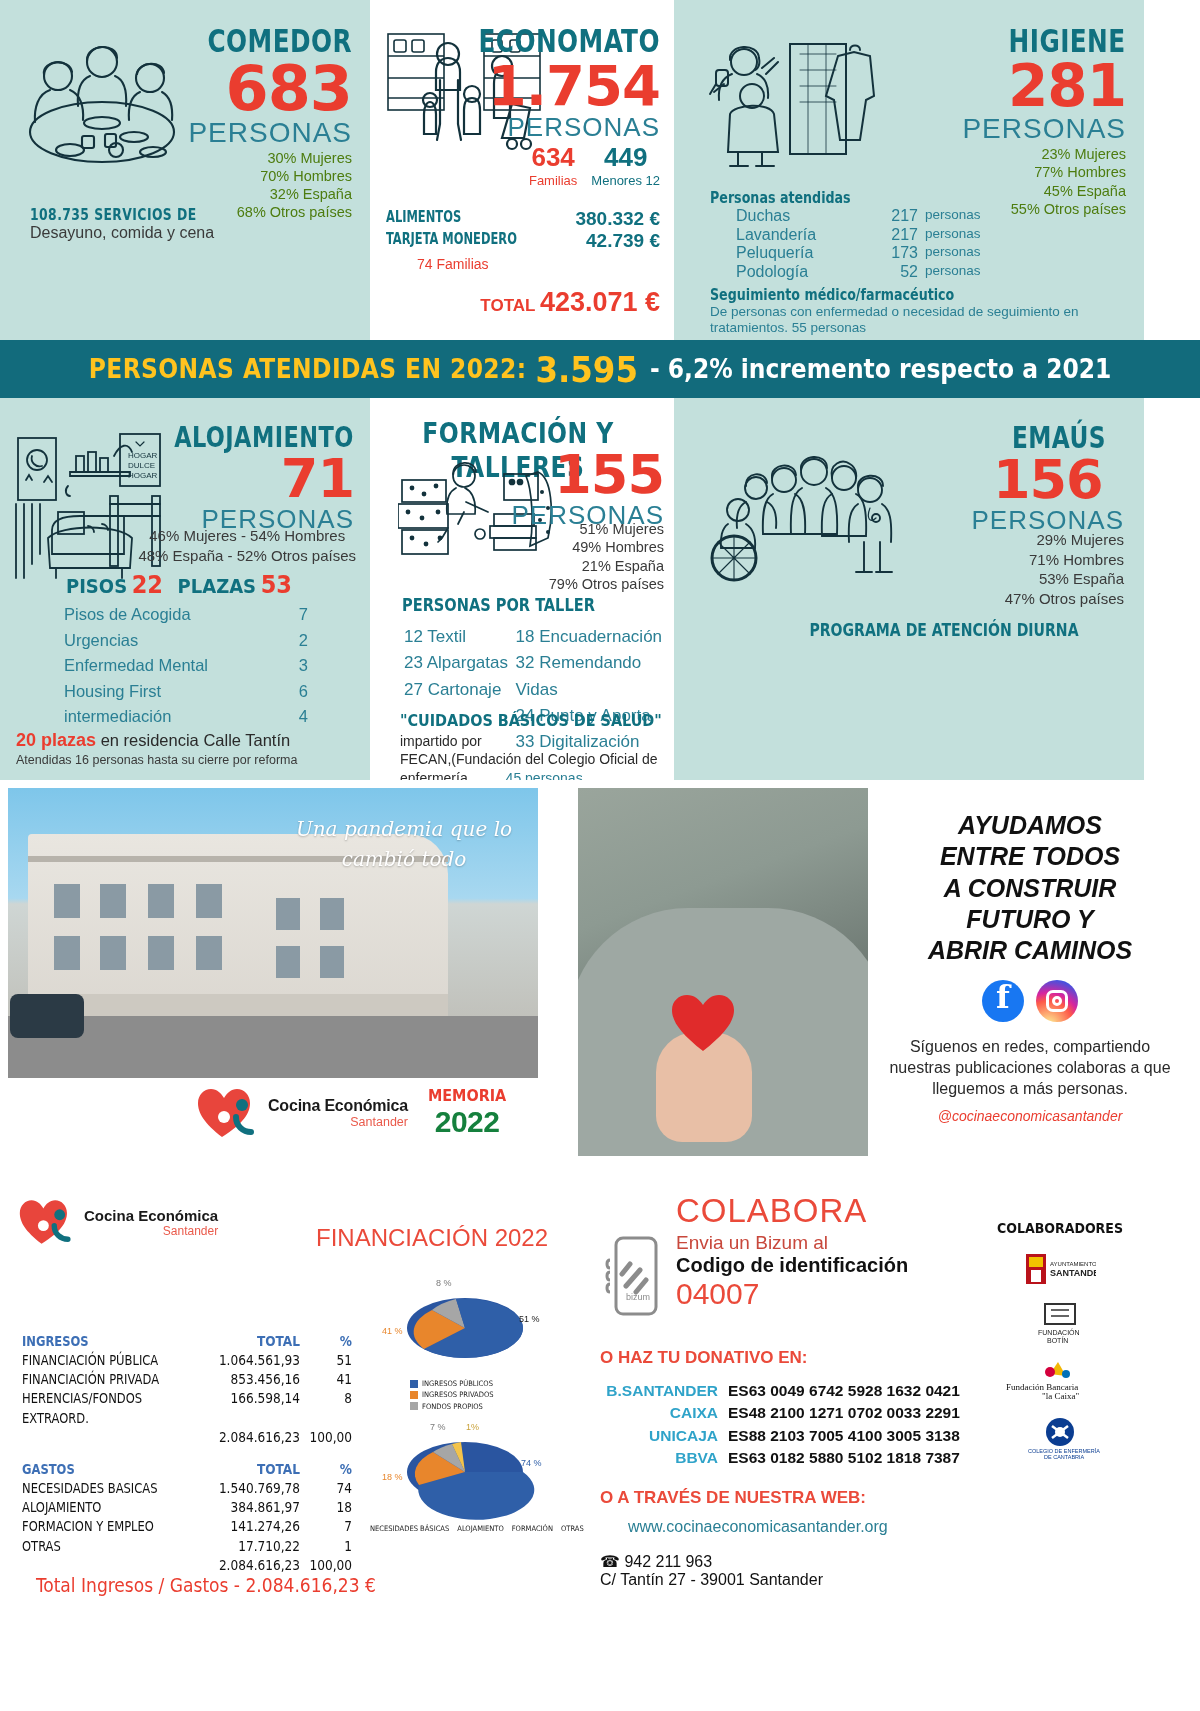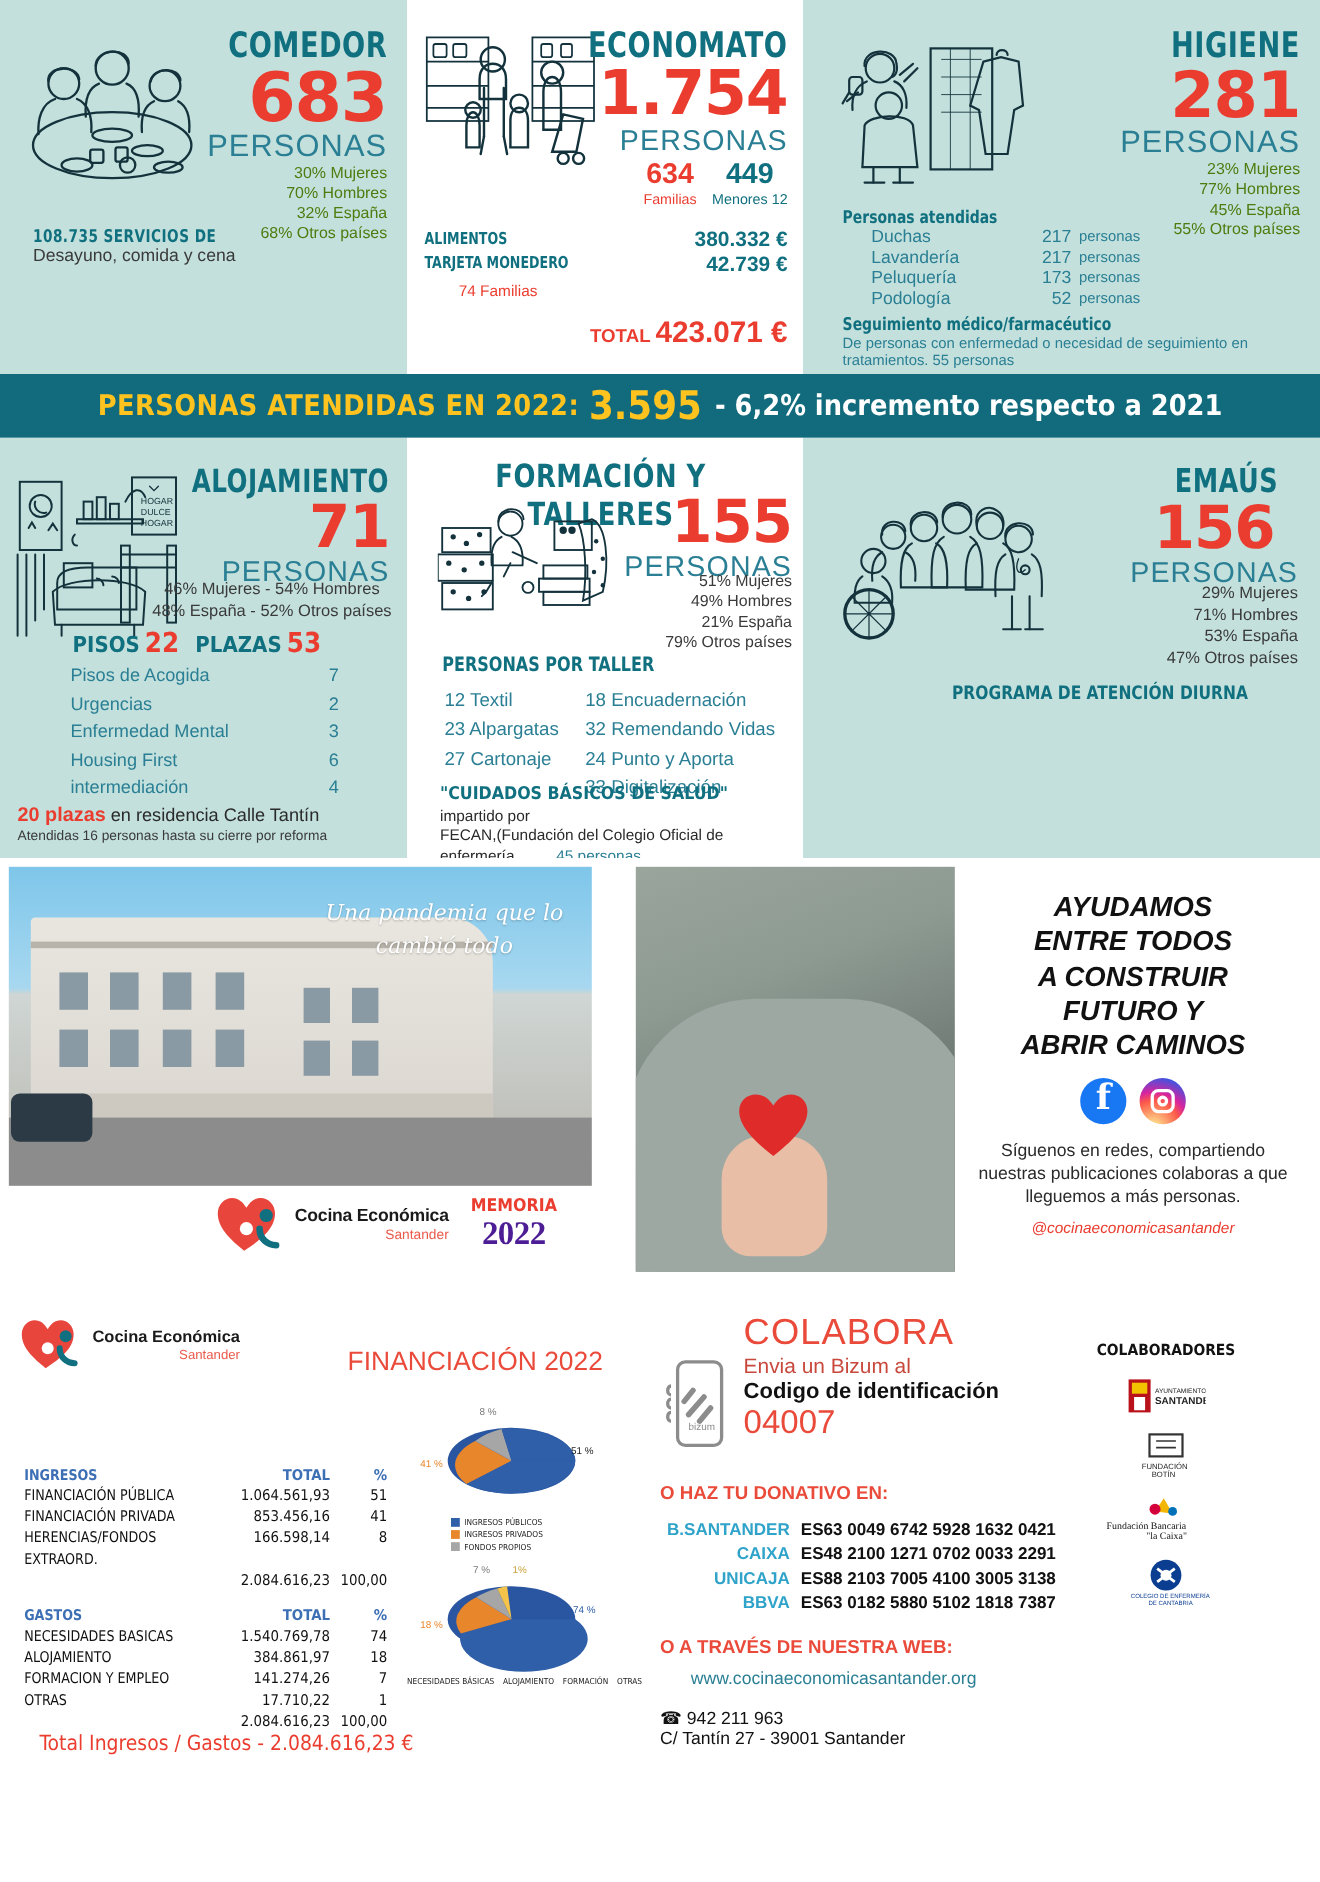--- a/index.html
+++ b/index.html
@@ -10,21 +10,21 @@
     color:#1f6b7a;
     overflow:hidden;
     position:relative;
   }
   .mint { background:#c3e0dc; }
   .white { background:#ffffff; }
 
   
   .top-row { display:flex; width:1200px; height:340px; }
   .col-comedor  { width:370px; }
-  .col-economato{ width:360px;text-decoration:underline; }
+  .col-economato{ width:304px;text-decoration:underline; }
   .col-higiene  { width:470px; }
 
   .panel { position:relative; padding:14px 16px; }
 
   .title-cond {
     font-family:"DejaVu Sans Condensed","Liberation Sans Narrow","Liberation Sans",sans-serif;
     font-weight:bold; color:#10707f; letter-spacing:.5px;
     transform:scaleX(.86); transform-origin:right center;
   }
   .big-num {
@@ -175,21 +175,21 @@
                   background:#e8bfa6; border-radius:40px 40px 26px 26px; }
 
   #memoria { position:absolute; left:196px; top:306px; width:340px; display:flex; align-items:center; }
   #memoria .logo-wrap { display:flex; align-items:center; }
   #memoria .ce-txt { margin-left:8px; }
   #memoria .ce-name { font-weight:bold; color:#1a1a1a; font-size:16px; letter-spacing:-.2px;}
   #memoria .ce-sub { color:#ea5a4b; font-size:12.5px; text-align:right; }
   #memoria .mem { margin-left:20px; text-align:center; }
   #memoria .mem .m1 { color:#ea3d2f; font-weight:bold; font-size:16px;
         font-family:"DejaVu Sans Condensed","Liberation Sans Narrow","Liberation Sans",sans-serif; }
-  #memoria .mem .m2 { color:#4c1d95; font-weight:bold; font-size:30px; letter-spacing:-.5px;font-family:Liberation Serif, serif;}
+  #memoria .mem .m2 { color:#15803d; font-weight:bold; font-size:30px; letter-spacing:-.5px;}
 
   #entre { position:absolute; left:880px; top:30px; width:300px; text-align:center; }
   #entre .etitle { font-weight:bold; font-style:italic; font-size:25px; color:#111; line-height:1.25; }
   #entre .social { margin-top:14px; display:flex; justify-content:center; gap:12px; }
   #entre .sg { width:42px; height:42px; border-radius:50%; display:inline-block; }
   #entre .fb { background:#1877f2; position:relative; }
   #entre .fb:after { content:"f"; position:absolute; left:0; right:0; top:-2px; color:#fff;
         font-size:32px; font-weight:bold; font-family:"DejaVu Serif",serif;}
   #entre .ig { background:radial-gradient(circle at 30% 107%, #fdf497 0%, #fd5949 45%, #d6249f 60%, #285AEB 90%); position:relative; }
   #entre .ig .sq { position:absolute; left:10px; top:10px; width:22px; height:22px;

